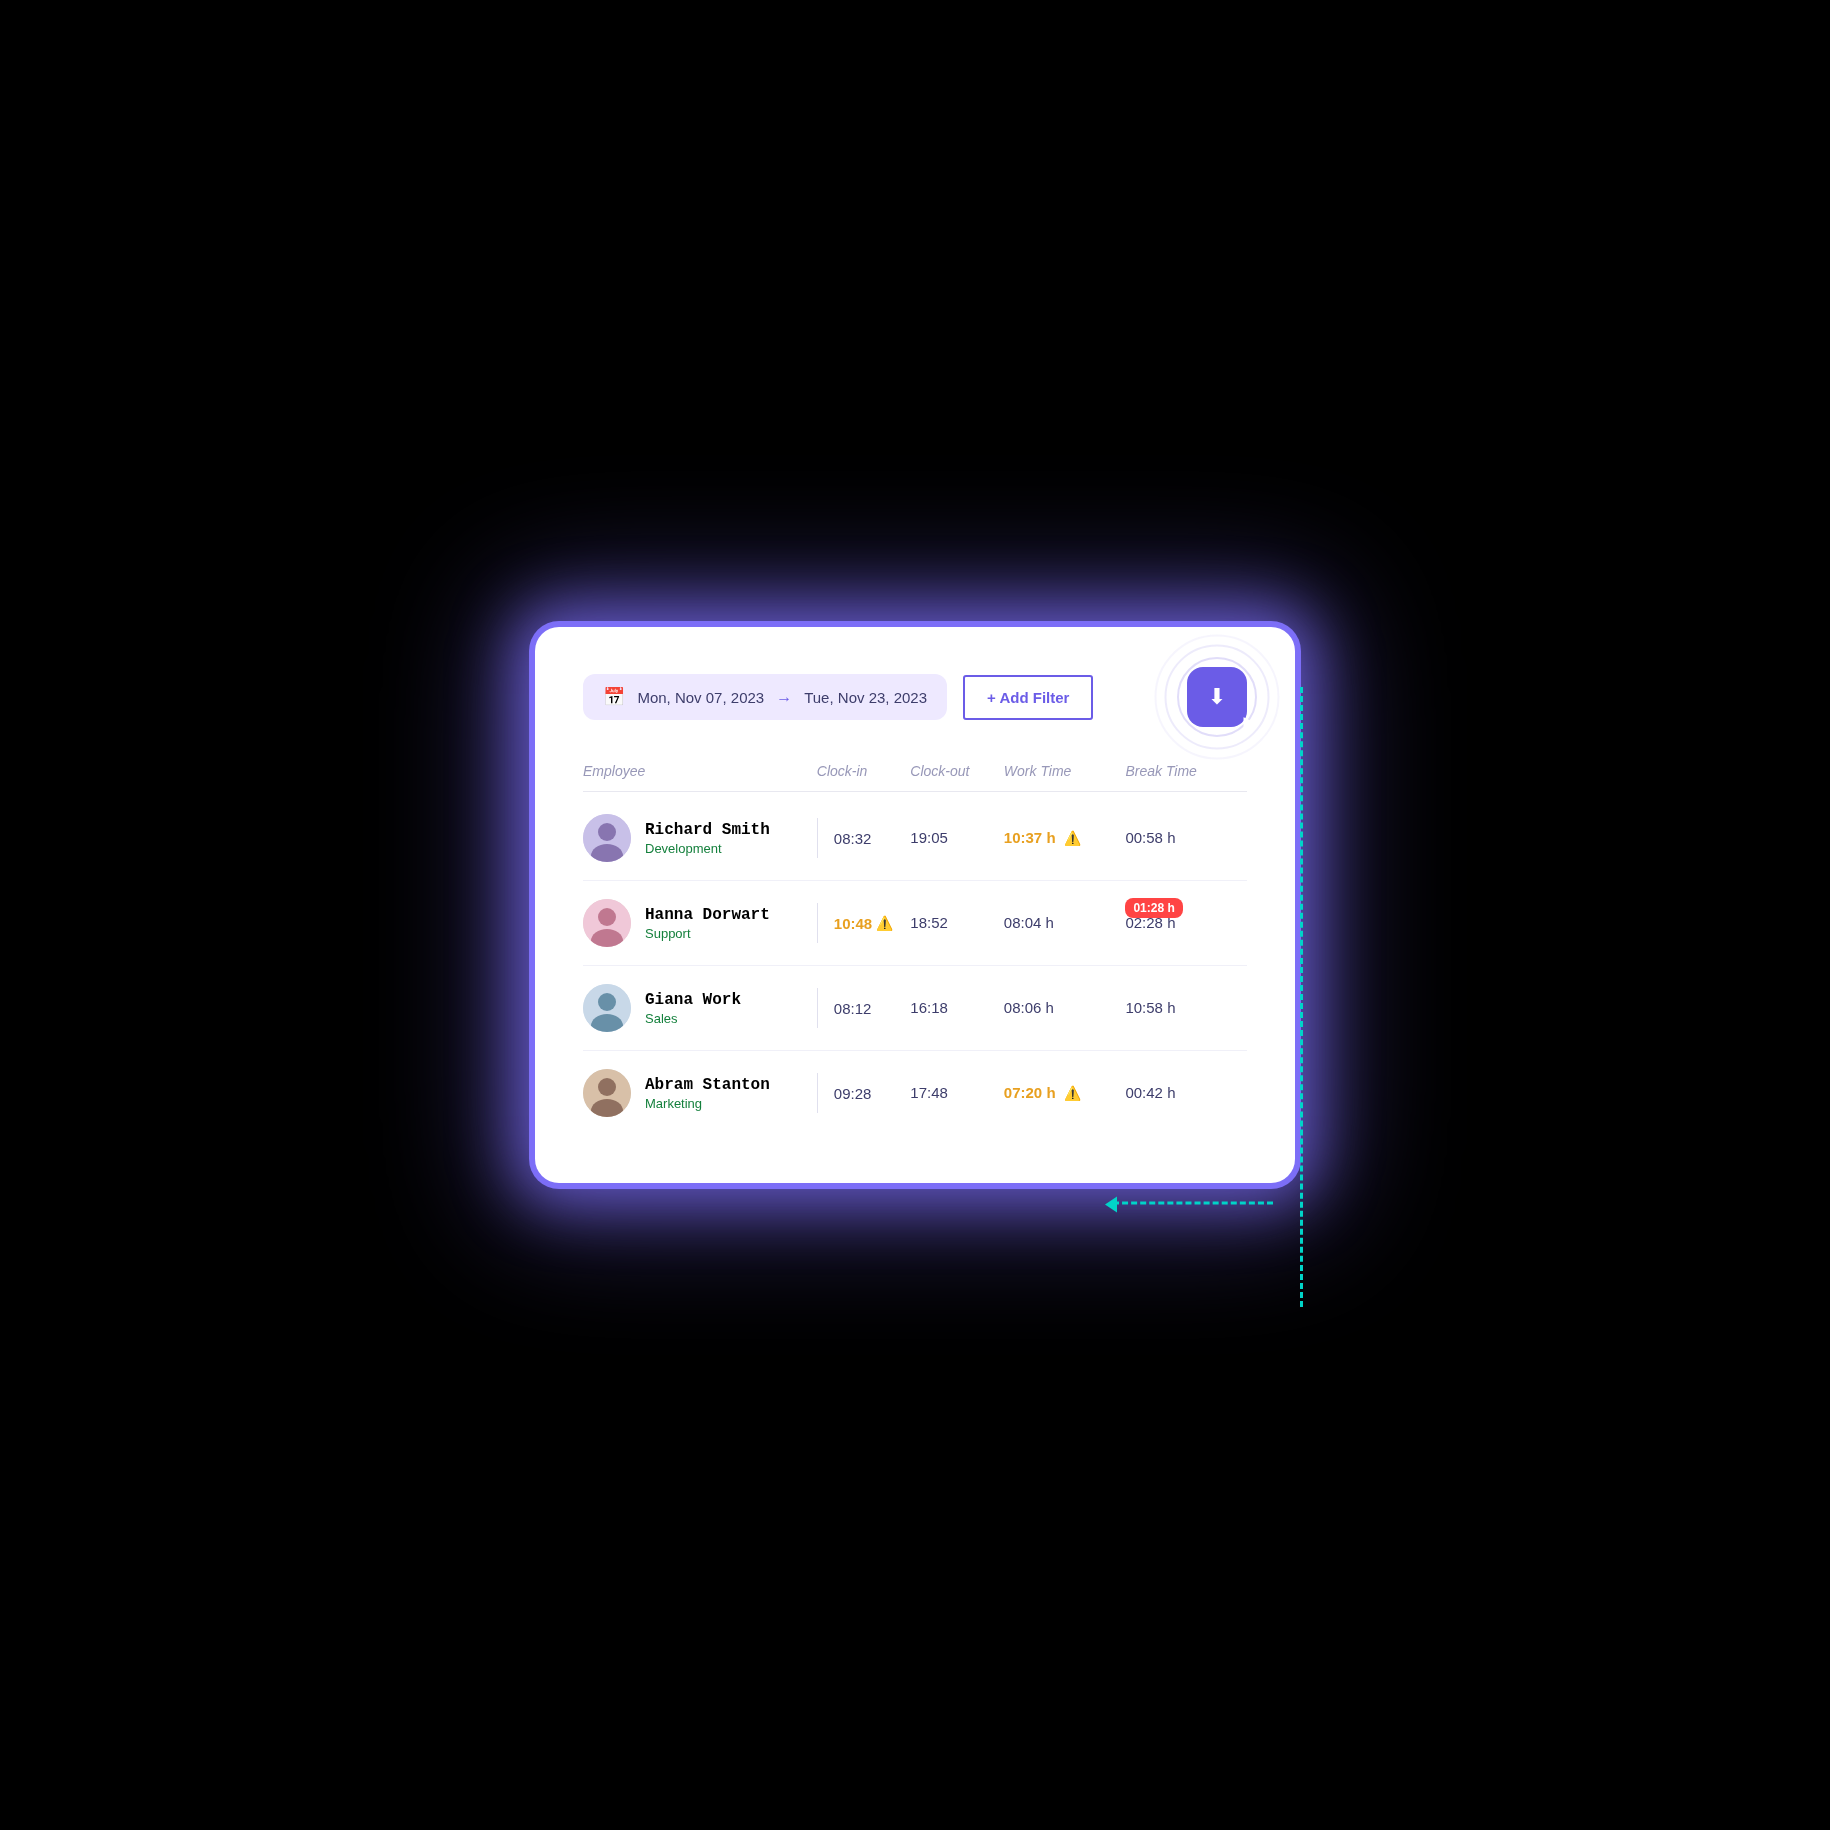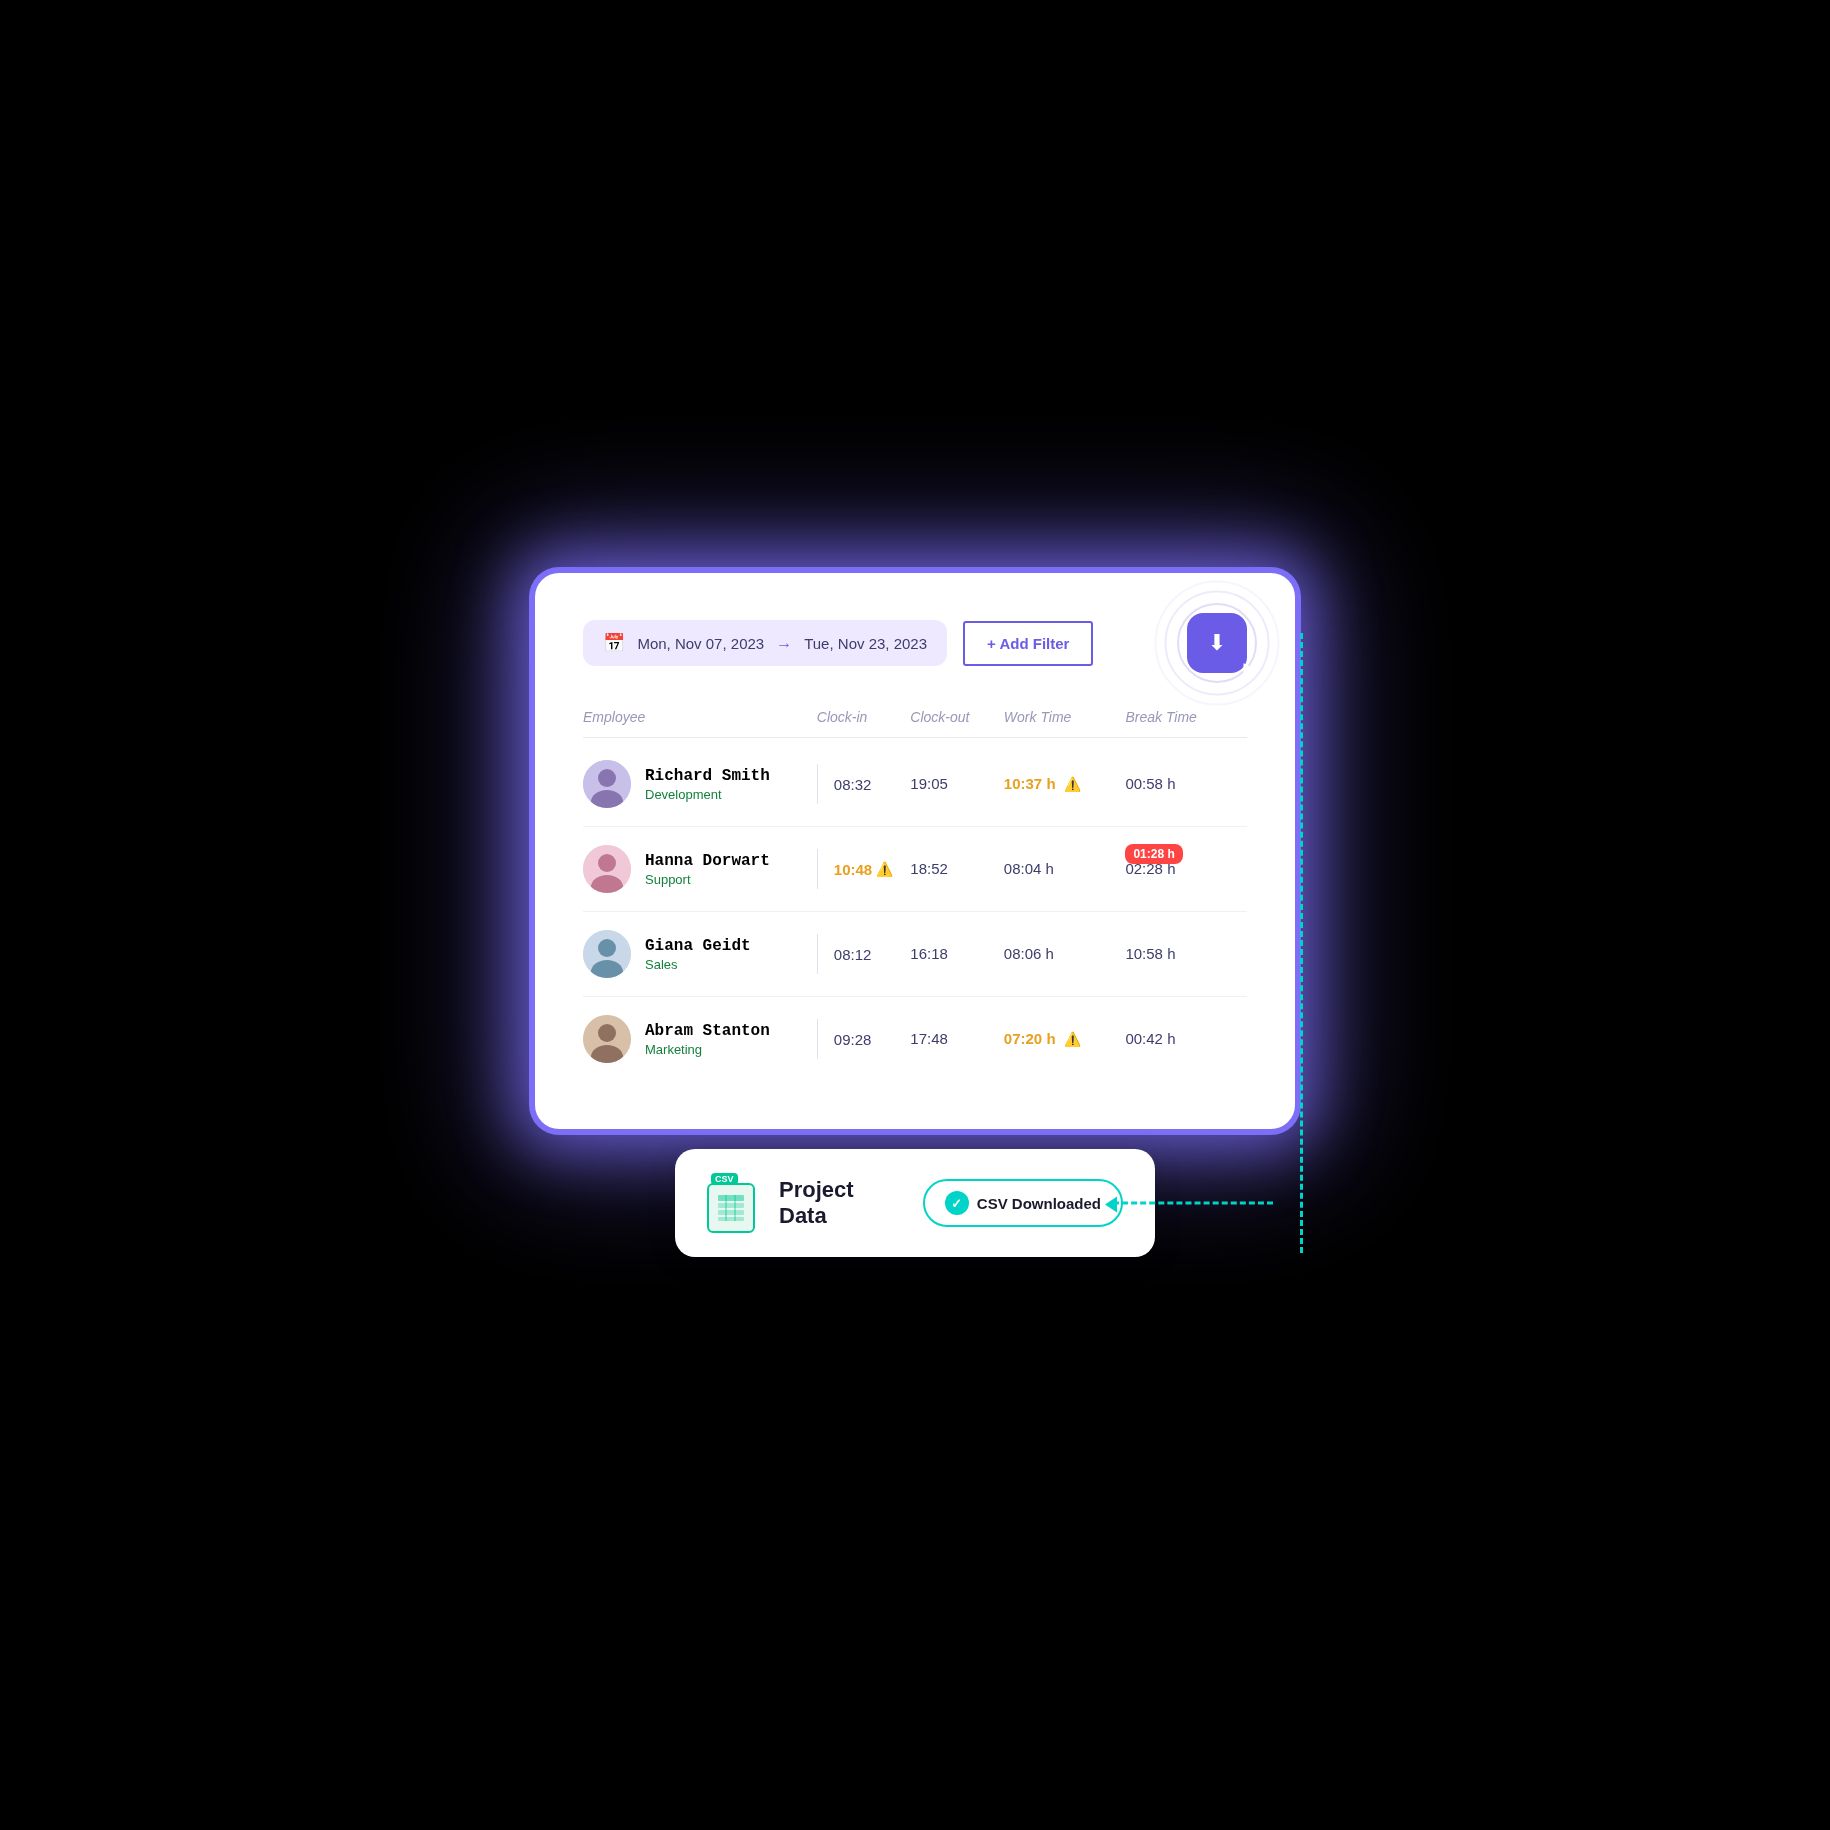--- a/index.html
+++ b/index.html
@@ -432,21 +432,21 @@
     <div class="table-row">
       <div class="employee-cell">
         <div class="avatar avatar-3">
           <svg viewBox="0 0 48 48" xmlns="http://www.w3.org/2000/svg">
             <circle cx="24" cy="24" r="24" fill="#c8d8e8"></circle>
             <circle cx="24" cy="18" r="9" fill="#6890a8"></circle>
             <ellipse cx="24" cy="42" rx="16" ry="12" fill="#6890a8"></ellipse>
           </svg>
         </div>
         <div class="employee-info">
-          <div class="name">Giana Geidt</div>
+          <div class="name">Giana Work</div>
           <div class="dept">Sales</div>
         </div>
       </div>
       <div style="display:flex;align-items:center;">
         <div class="cell-divider"></div>
         <span class="time-value">08:12</span>
       </div>
       <div><span class="time-value">16:18</span></div>
       <div>
         <span class="time-value">08:06 h</span>
@@ -517,38 +517,15 @@
         top: 50%;
         transform: translateY(-50%);
         width: 0;
         height: 0;
         border-top: 8px solid transparent;
         border-bottom: 8px solid transparent;
         border-right: 12px solid #00d4c8;
       "></div>
     </div>
 
-    <div class="bottom-card">
-
-      <div class="csv-icon-wrapper">
-        <span class="csv-label">CSV</span>
-        <div class="csv-body">
-          <svg viewBox="0 0 28 28" fill="none" xmlns="http://www.w3.org/2000/svg">
-            <rect x="1" y="1" width="26" height="6" rx="1" fill="#00c896" opacity="0.5"></rect>
-            <rect x="1" y="9" width="26" height="5" rx="1" fill="#00c896" opacity="0.3"></rect>
-            <rect x="1" y="16" width="26" height="5" rx="1" fill="#00c896" opacity="0.3"></rect>
-            <rect x="1" y="23" width="26" height="4" rx="1" fill="#00c896" opacity="0.3"></rect>
-            <line x1="9" y1="1" x2="9" y2="27" stroke="#00c896" stroke-width="1.5" opacity="0.5"></line>
-            <line x1="18" y1="1" x2="18" y2="27" stroke="#00c896" stroke-width="1.5" opacity="0.5"></line>
-          </svg>
-        </div>
-      </div>
-
-      <span class="project-data-text">Project Data</span>
-
-      <div class="csv-downloaded-badge">
-        <div class="check-circle">✓</div>
-        <span>CSV Downloaded</span>
-      </div>
-    </div>
   </div>
 
 </div>
 
 </body></html>

